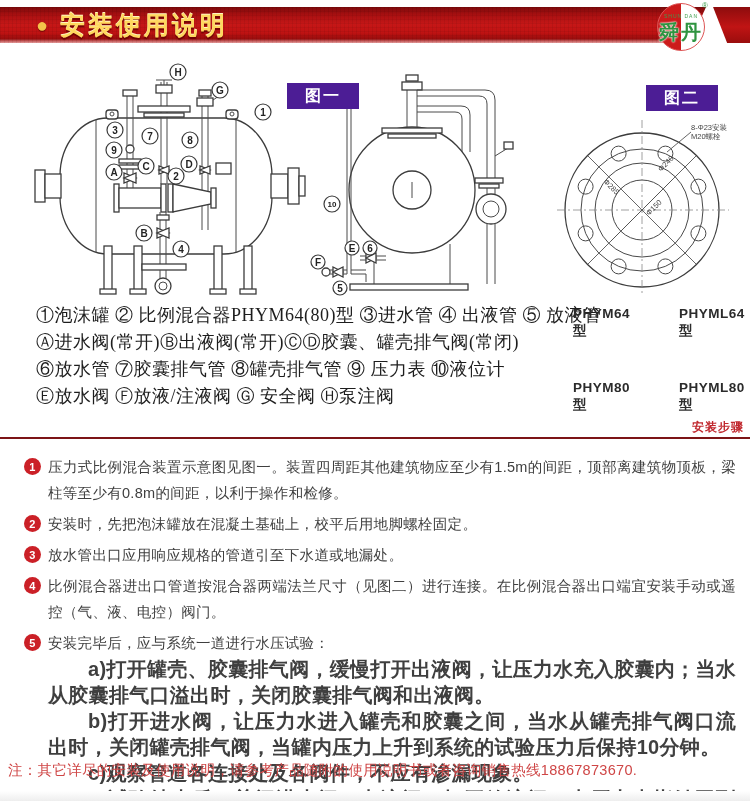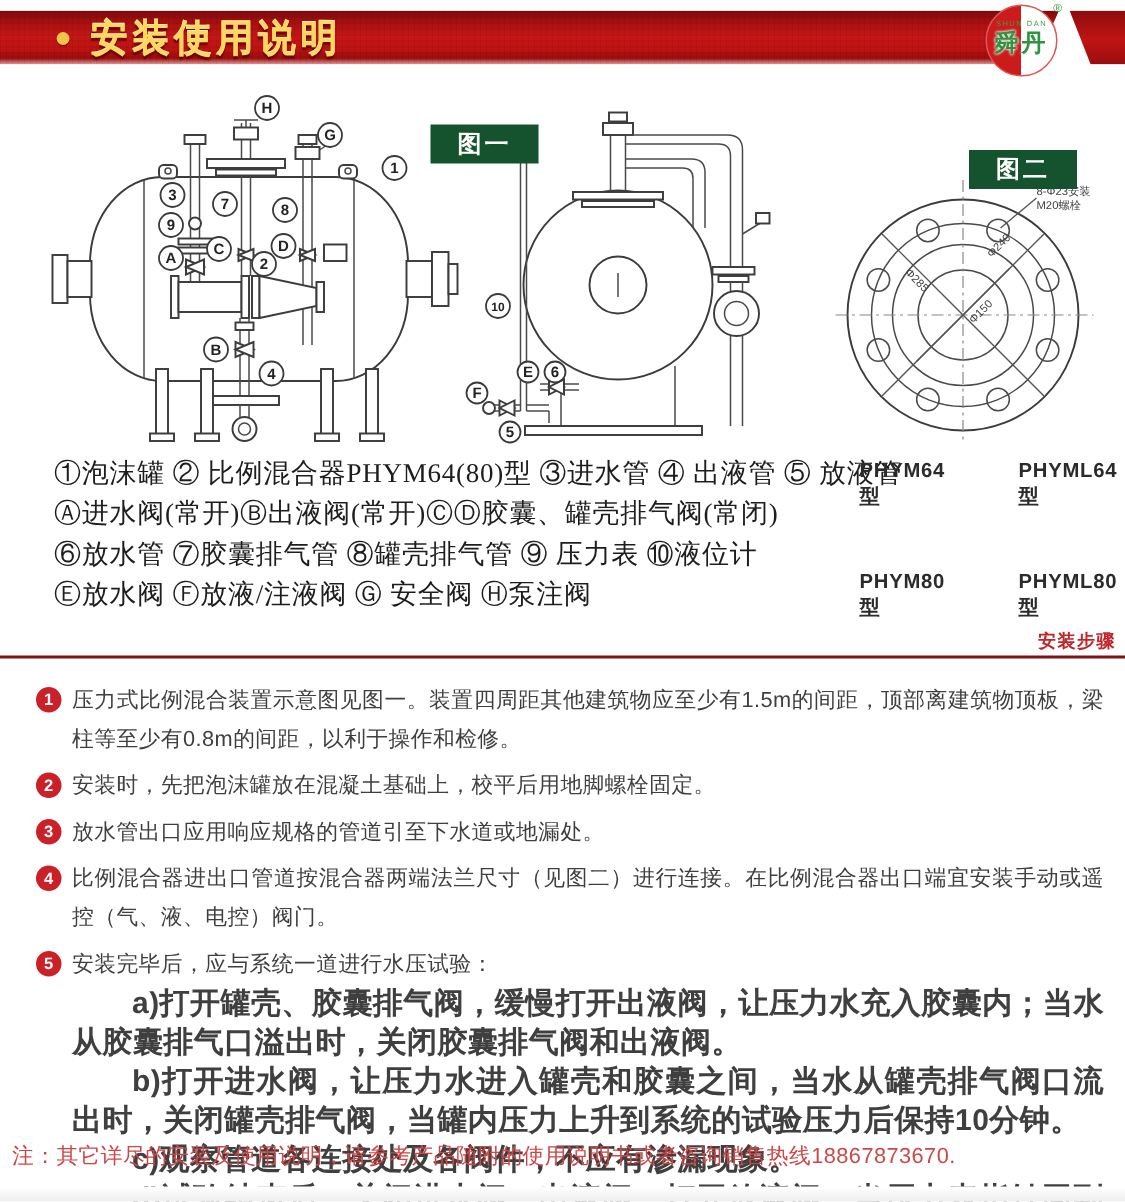--- a/index.html
+++ b/index.html
@@ -35,32 +35,32 @@
     text-shadow:0 -1px 0 #fff3c0, 0 2px 1px rgba(100,0,0,.85);
   }
   .logo {
     position:absolute; left:657px; top:3px; width:48px; height:48px;
     border-radius:50%; background:linear-gradient(90deg,#cc1b1b 0 50%,#ffffff 50% 100%);
     border:1px solid #d55; z-index:3;
   }
   .logo .latin { position:absolute; top:9px; left:0; width:100%; text-align:center;
     font-size:5px; color:#3f9e4d; letter-spacing:1px; }
   .logo .name { position:absolute; top:15px; left:0; width:100%; text-align:center;
-    font-size:16px; font-weight:bold; color:#2f9440;
+    font-size:20px; font-weight:bold; color:#2f9440;
     text-shadow:0 0 2px #fff,0 0 2px #fff; letter-spacing:2px; }
   .logo .reg { position:absolute; top:-3px; right:-4px; font-size:8px; color:#3f9e4d; }
 
   
   .fig-label {
-    position:absolute; width:72px; height:26px; background:#14532d; color:#fff;
+    position:absolute; width:72px; height:26px; background:#4c1d95; color:#fff;
     font-size:16px; font-weight:bold; display:flex; align-items:center; justify-content:center;
     letter-spacing:2px; z-index:2;
   }
   #fig1-label { left:287px; top:83px; }
-  #fig2-label { left:646px; top:100px; }
+  #fig2-label { left:646px; top:85px; }
   .figs svg text { font-family:"Liberation Sans","DejaVu Sans",sans-serif; }
   .draw { stroke:#3c3c3c; fill:none; stroke-width:1.3; }
   .drawf { stroke:#3c3c3c; fill:#fff; stroke-width:1.3; }
   .thin { stroke:#4a4a4a; fill:none; stroke-width:1; }
   .cl { stroke:#888; stroke-width:.8; fill:none; stroke-dasharray:8 3 2 3; }
   .dim { stroke:#555; stroke-width:.9; fill:none; }
   .co circle { fill:#fff; stroke:#3a3a3a; stroke-width:1.2; }
   .co text { font-size:10px; font-weight:bold; fill:#222; text-anchor:middle; }
   .co.small text { font-size:8px; }
   .fig2-txt { font-size:7.5px; fill:#444; }

